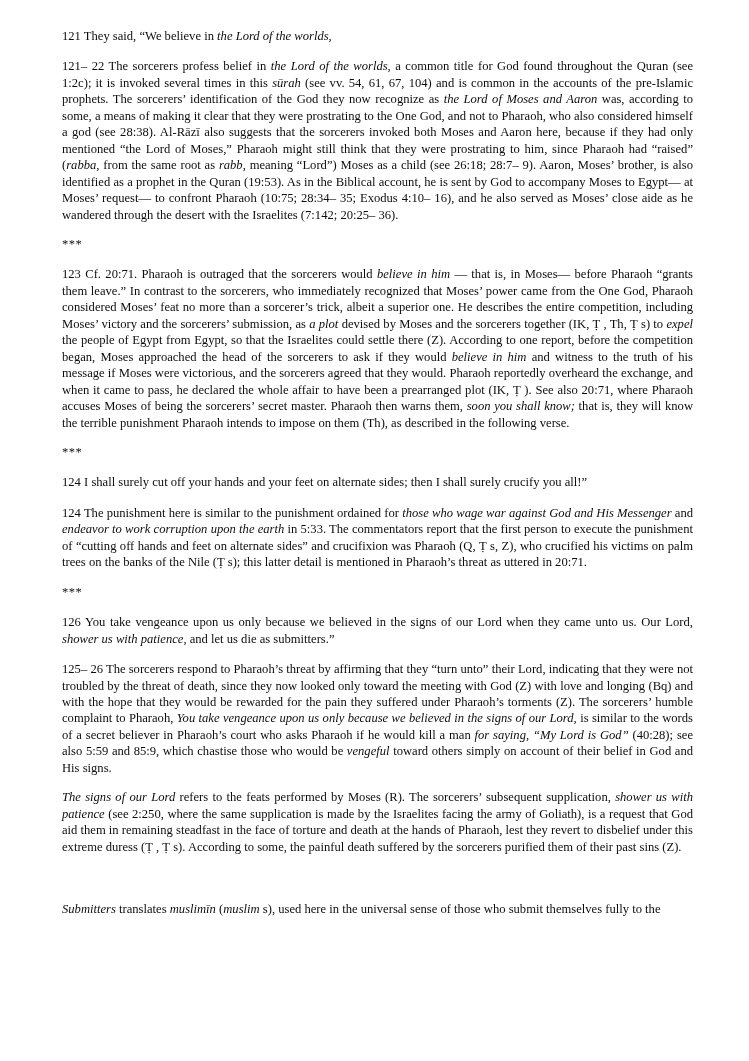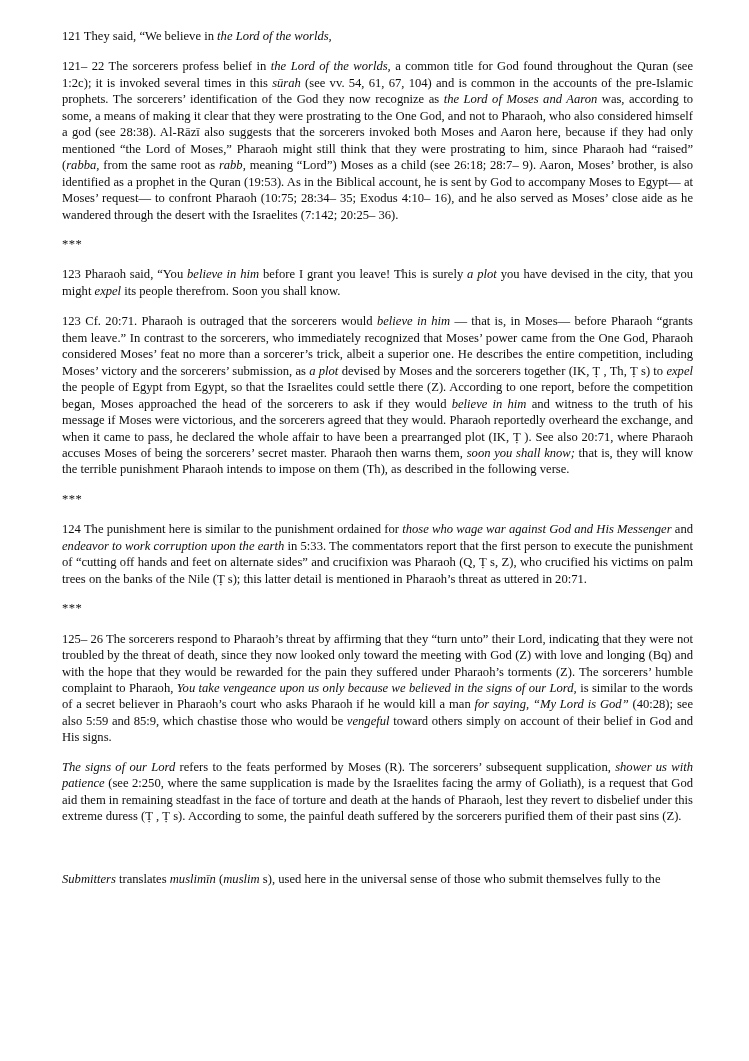--- a/index.html
+++ b/index.html
@@ -57,32 +57,33 @@
 <div class="page">
   <div class="content">
 
     <p class="blk verse"><span>121 They said, “We believe in <i>the Lord of the worlds,</i></span></p>
 
 
     <p class="blk commentary"><span>121– 22      The sorcerers profess belief in <i>the Lord of the worlds,</i> a common title for God found throughout the Quran (see 1:2c); it is invoked several times in this <i>sūrah</i> (see vv. 54, 61, 67, 104) and is common in the accounts of the pre-Islamic prophets. The sorcerers’ identification of the God they now recognize as <i>the Lord of Moses and Aaron</i> was, according to some, a means of making it clear that they were prostrating to the One God, and not to Pharaoh, who also considered himself a god (see 28:38). Al-Rāzī also suggests that the sorcerers invoked both Moses and Aaron here, because if they had only mentioned “the Lord of Moses,” Pharaoh might still think that they were prostrating to him, since Pharaoh had “raised” (<i>rabba,</i> from the same root as <i>rabb,</i> meaning “Lord”) Moses as a child (see 26:18; 28:7– 9). Aaron, Moses’ brother, is also identified as a prophet in the Quran (19:53). As in the Biblical account, he is sent by God to accompany Moses to Egypt— at Moses’ request— to confront Pharaoh (10:75; 28:34– 35; Exodus 4:10– 16), and he also served as Moses’ close aide as he wandered through the desert with the Israelites (7:142; 20:25– 36).</span></p>
 
     <p class="sep"><span>***</span></p>
 
-    <p class="blk verse"><span>123 Pharaoh said, “You <i>believe in him</i> before I grant you leave! This is surely <i>a plot</i> you have devised in the city, that you might <i>expel</i> its people therefrom. Soon you shall know.</span></p>
 
     <p class="blk commentary"><span>123      Cf. 20:71. Pharaoh is outraged that the sorcerers would <i>believe in him</i> — that is, in Moses— before Pharaoh “grants them leave.” In contrast to the sorcerers, who immediately recognized that Moses’ power came from the One God, Pharaoh considered Moses’ feat no more than a sorcerer’s trick, albeit a superior one. He describes the entire competition, including Moses’ victory and the sorcerers’ submission, as <i>a plot</i> devised by Moses and the sorcerers together (IK, Ṭ , Th, Ṭ s) to <i>expel</i> the people of Egypt from Egypt, so that the Israelites could settle there (Z). According to one report, before the competition began, Moses approached the head of the sorcerers to ask if they would <i>believe in him</i> and witness to the truth of his message if Moses were victorious, and the sorcerers agreed that they would. Pharaoh reportedly overheard the exchange, and when it came to pass, he declared the whole affair to have been a prearranged plot (IK, Ṭ ). See also 20:71, where Pharaoh accuses Moses of being the sorcerers’ secret master. Pharaoh then warns them, <i>soon you shall know;</i> that is, they will know the terrible punishment Pharaoh intends to impose on them (Th), as described in the following verse.</span></p>
 
     <p class="sep"><span>***</span></p>
 
+    <p class="blk verse"><span>124 I shall surely cut off your hands and your feet on alternate sides; then I shall surely crucify you all!”</span></p>
 
     <p class="blk commentary"><span>124      The punishment here is similar to the punishment ordained for <i>those who wage war against God and His Messenger</i> and <i>endeavor to work corruption upon the earth</i> in 5:33. The commentators report that the first person to execute the punishment of “cutting off hands and feet on alternate sides” and crucifixion was Pharaoh (Q, Ṭ s, Z), who crucified his victims on palm trees on the banks of the Nile (Ṭ s); this latter detail is mentioned in Pharaoh’s threat as uttered in 20:71.</span></p>
 
     <p class="sep"><span>***</span></p>
 
 
+    <p class="blk verse"><span>126 You take vengeance upon us only because we believed in the signs of our Lord when they came unto us. Our Lord, <i>shower us with patience</i>, and let us die as submitters.”</span></p>
 
     <p class="blk commentary"><span>125– 26      The sorcerers respond to Pharaoh’s threat by affirming that they “turn unto” their Lord, indicating that they were not troubled by the threat of death, since they now looked only toward the meeting with God (Z) with love and longing (Bq) and with the hope that they would be rewarded for the pain they suffered under Pharaoh’s torments (Z). The sorcerers’ humble complaint to Pharaoh, <i>You take vengeance upon us only because we believed in the signs of our Lord,</i> is similar to the words of a secret believer in Pharaoh’s court who asks Pharaoh if he would kill a man <i>for saying, “My Lord is God”</i> (40:28); see also 5:59 and 85:9, which chastise those who would be <i>vengeful</i> toward others simply on account of their belief in God and His signs.</span></p>
 
     <p class="blk commentary"><span><i>The signs of our Lord</i> refers to the feats performed by Moses (R). The sorcerers’ subsequent supplication, <i>shower us with patience</i> (see 2:250, where the same supplication is made by the Israelites facing the army of Goliath), is a request that God aid them in remaining steadfast in the face of torture and death at the hands of Pharaoh, lest they revert to disbelief under this extreme duress (Ṭ , Ṭ s). According to some, the painful death suffered by the sorcerers purified them of their past sins (Z).</span></p>
 
     <p class="blk commentary last"><span><i>Submitters</i> translates <i>muslimīn</i> (<i>muslim</i> s), used here in the universal sense of those who submit themselves fully to the</span></p>
 
   </div>
 </div>
 

